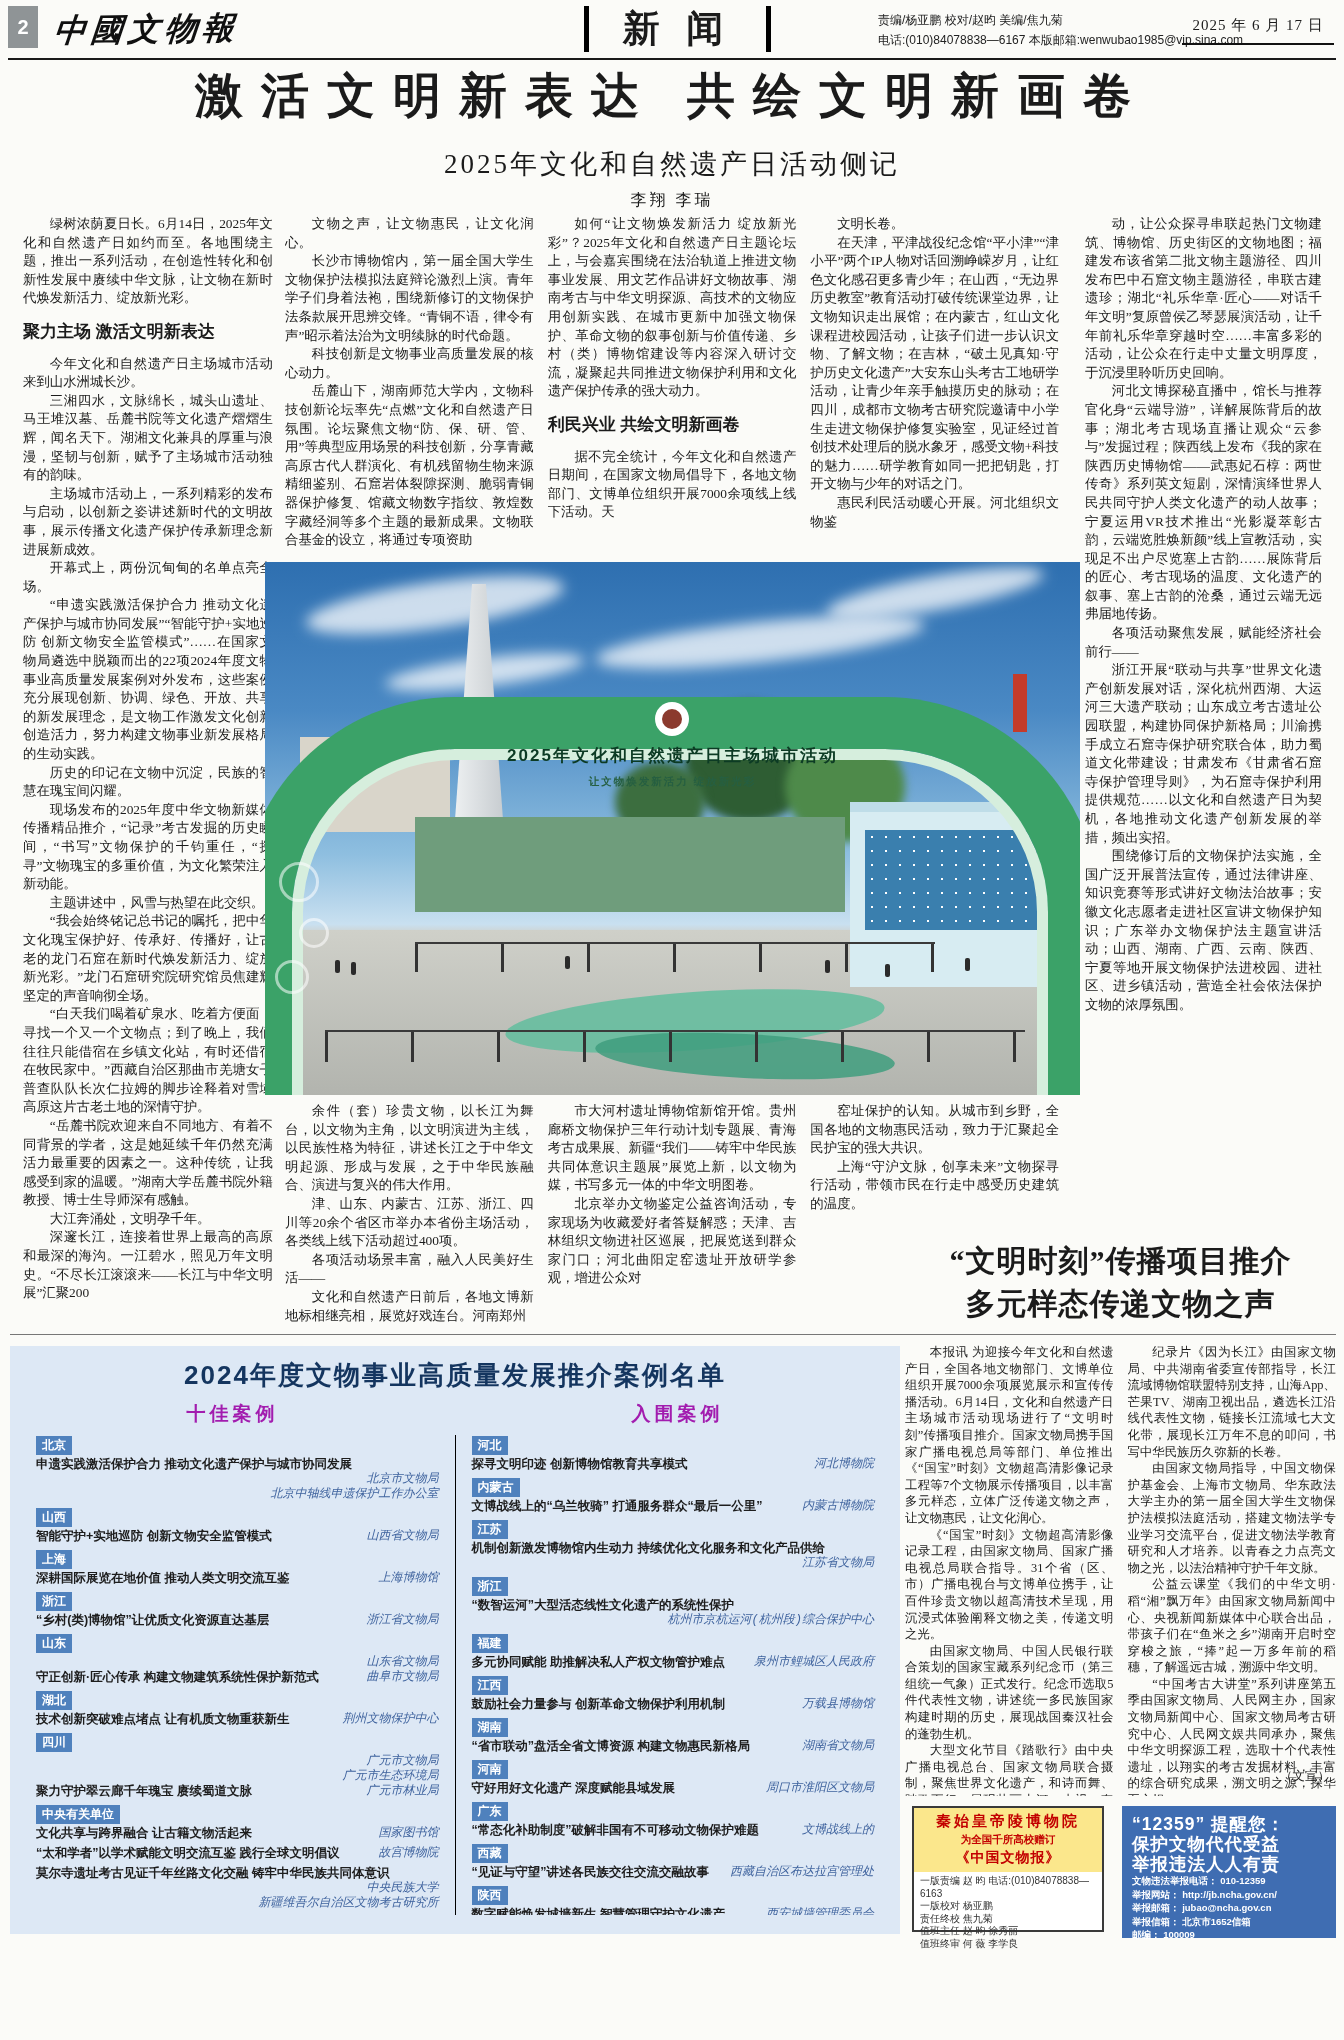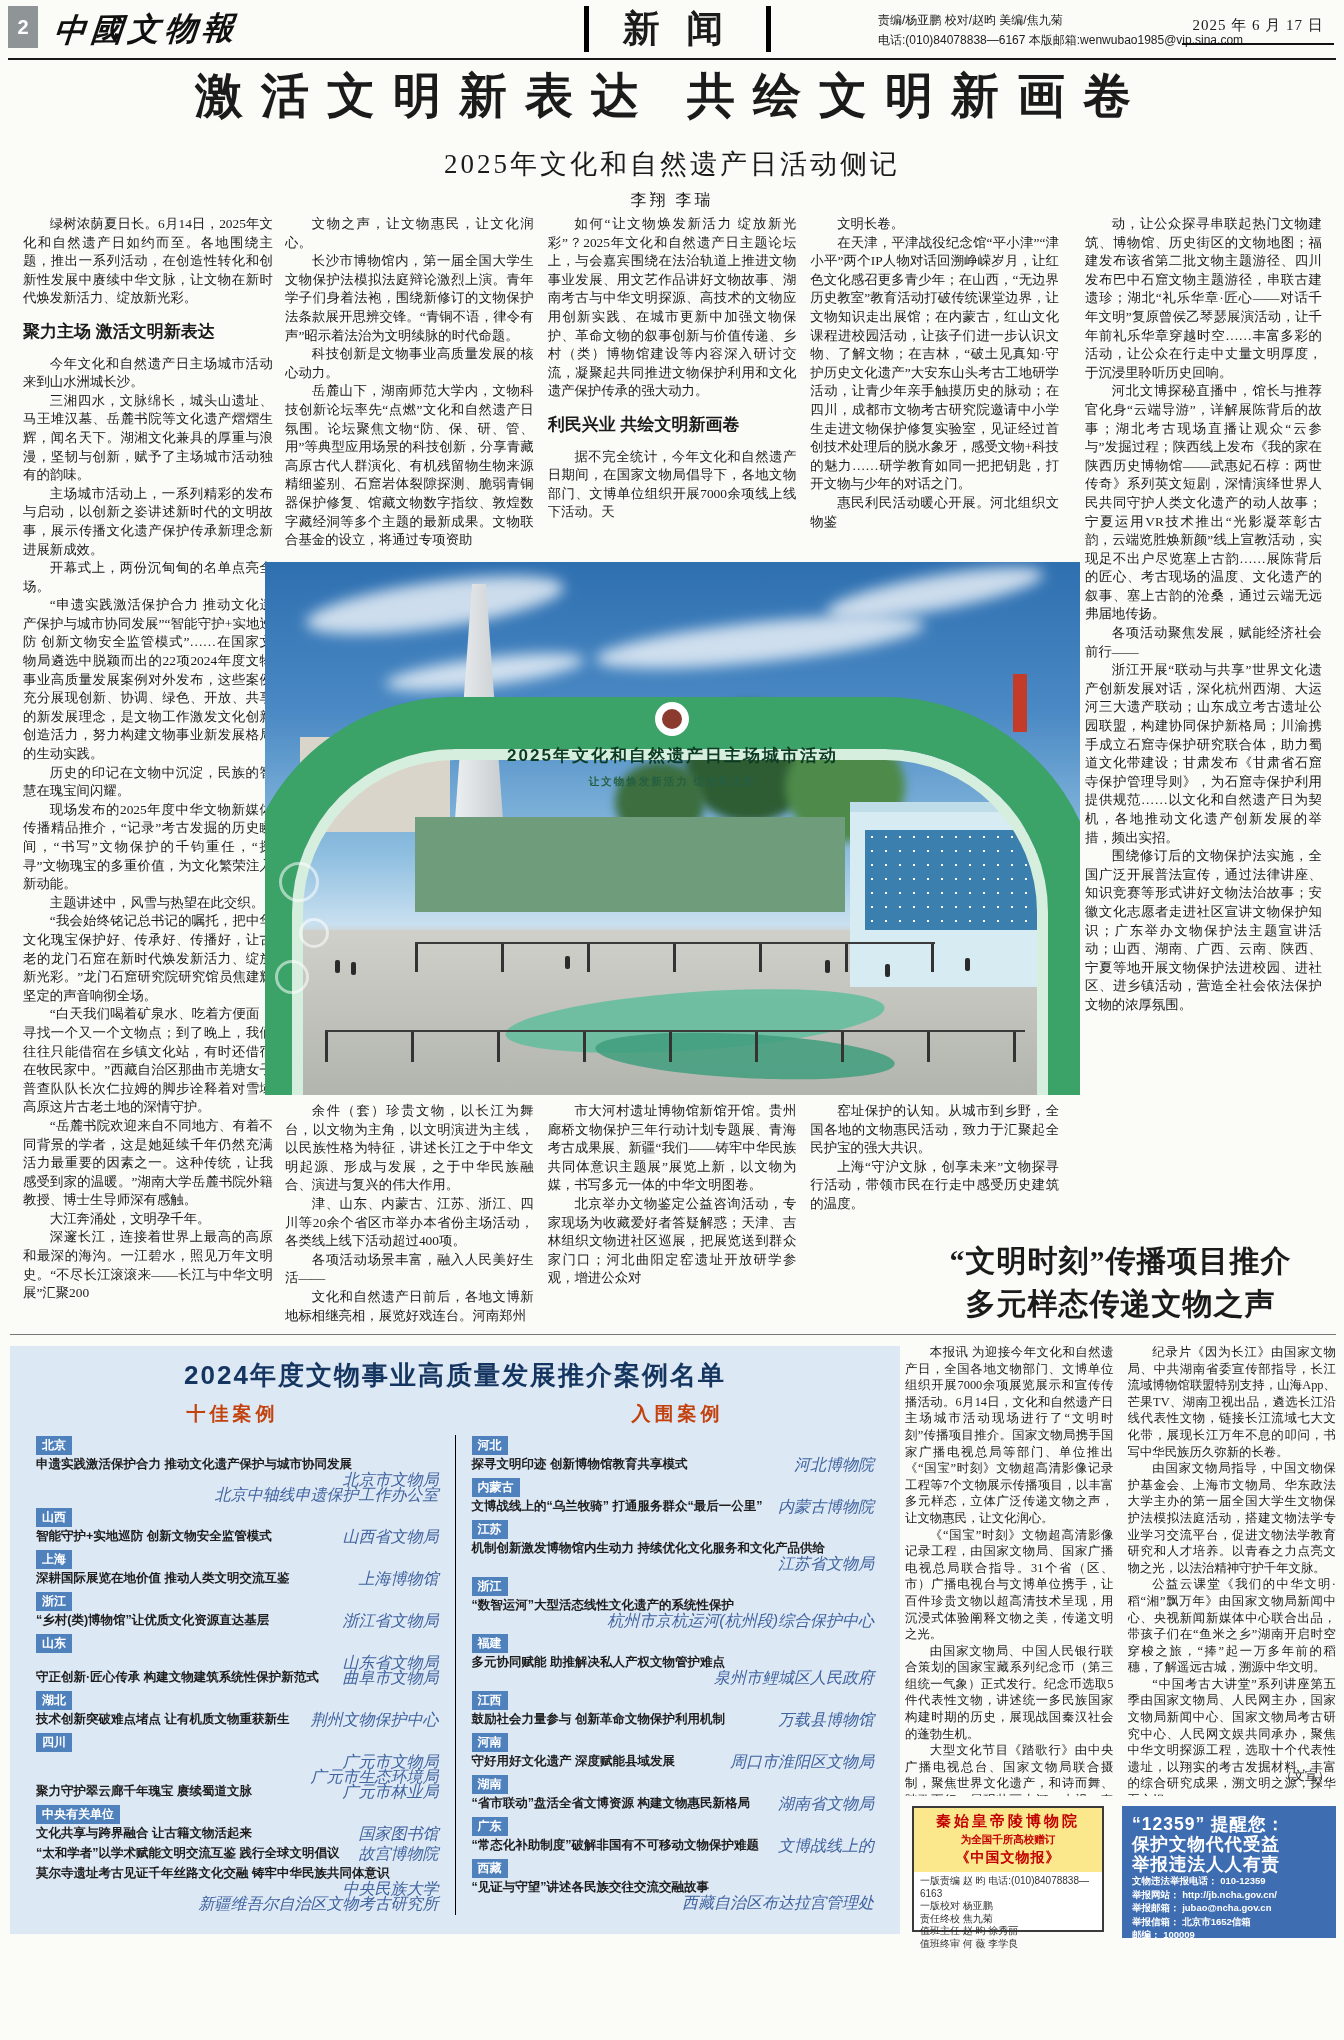--- a/index.html
+++ b/index.html
@@ -69,31 +69,31 @@
   .prjtitle{left:905px;top:1240px;width:431px;text-align:center;
             font:bold 30px/1.42 "Liberation Serif",serif;letter-spacing:1px}
   .prjbody{left:905px;top:1344px;width:431px;height:452px;display:flex;gap:14px}
   .prjcol{flex:1;font-size:12.4px;line-height:16.6px;text-align:justify;overflow:hidden}
   .byline{left:1240px;top:1768px;width:90px;text-align:right;font:12.5px "Liberation Serif",serif}
   
   .panel{left:10px;top:1346px;width:890px;height:588px;background:#dde8f5;overflow:hidden}
   .panel-title{text-align:center;padding-top:12px;font:bold 26px "Liberation Sans",sans-serif;
                color:#14355f;letter-spacing:2px}
   .panel-heads{display:flex;margin-top:8px}
-  .panel-heads div{flex:1;text-align:center;font:bold 19px "Liberation Sans",sans-serif;color:#c2410c;letter-spacing:4px}
+  .panel-heads div{flex:1;text-align:center;font:bold 19px "Liberation Sans",sans-serif;color:#a21caf;letter-spacing:4px}
   .panel-cols{display:flex;padding:8px 10px 0;height:480px}
   .half{flex:1;padding:0 16px;overflow:hidden}
   .half.right{border-left:1px solid #000000}
   .case{margin-bottom:5px}
   .case-tag{display:inline-block;background:#4f81bd;color:#fff;font:bold 12px "Liberation Sans",sans-serif;
             padding:1px 6px;margin-bottom:2px}
   .case-row{display:flex;flex-wrap:wrap;align-items:flex-end}
   .case-title{font:bold 12.5px/15px "Liberation Sans",sans-serif;color:#1d1d1d;flex:1 1 auto;padding-right:8px}
-  .case-orgs{margin-left:auto;text-align:right;font-style:italic;font-size:16px;line-height:15px;
-             color:#3f639e;font-family:Liberation Sans, sans-serif}
+  .case-orgs{margin-left:auto;text-align:right;font-style:italic;font-size:12px;line-height:15px;
+             color:#3f639e;font-family:Liberation Mono, monospace}
   
   .ad1{left:912px;top:1806px;width:192px;height:126px;border:2px solid #3a3a3a;background:#fff;box-sizing:border-box}
   .ad1 .yellow{background:#fbe78c;text-align:center;padding:4px 2px 5px;color:#c30000}
   .ad1 .y1{font:bold 15px "Liberation Sans",sans-serif;letter-spacing:3px}
   .ad1 .y2{font:bold 10.5px "Liberation Sans",sans-serif;margin-top:2px}
   .ad1 .y3{font:bold 14px "Liberation Sans",sans-serif;letter-spacing:1px;margin-top:2px}
   .ad1 .rows{padding:3px 6px;font:10px/12.6px "Liberation Sans",sans-serif;color:#333}
   .ad2{left:1122px;top:1806px;width:214px;height:132px;background:#3f6db2;color:#fff;
        padding:8px 10px;box-sizing:border-box}
   .ad2 .t{font:bold 17.5px/20px "Liberation Sans",sans-serif;letter-spacing:1px}
@@ -413,35 +413,35 @@
           <div class="case-tag">江西</div>
           <div class="case-row">
             <div class="case-title">鼓励社会力量参与 创新革命文物保护利用机制</div>
             <div class="case-orgs">
               <div>万载县博物馆</div>
             </div>
           </div>
         </div>
 
         <div class="case">
+          <div class="case-tag">湖南</div>
+          <div class="case-row">
+            <div class="case-title">“省市联动”盘活全省文博资源 构建文物惠民新格局</div>
+            <div class="case-orgs">
+              <div>湖南省文物局</div>
+            </div>
+          </div>
+        </div>
+
+        <div class="case">
           <div class="case-tag">河南</div>
           <div class="case-row">
             <div class="case-title">守好用好文化遗产 深度赋能县域发展</div>
             <div class="case-orgs">
               <div>周口市淮阳区文物局</div>
-            </div>
-          </div>
-        </div>
-
-        <div class="case">
-          <div class="case-tag">湖南</div>
-          <div class="case-row">
-            <div class="case-title">“省市联动”盘活全省文博资源 构建文物惠民新格局</div>
-            <div class="case-orgs">
-              <div>湖南省文物局</div>
             </div>
           </div>
         </div>
 
         <div class="case">
           <div class="case-tag">广东</div>
           <div class="case-row">
             <div class="case-title">“常态化补助制度”破解非国有不可移动文物保护难题</div>
             <div class="case-orgs">
               <div>文博战线上的</div>

